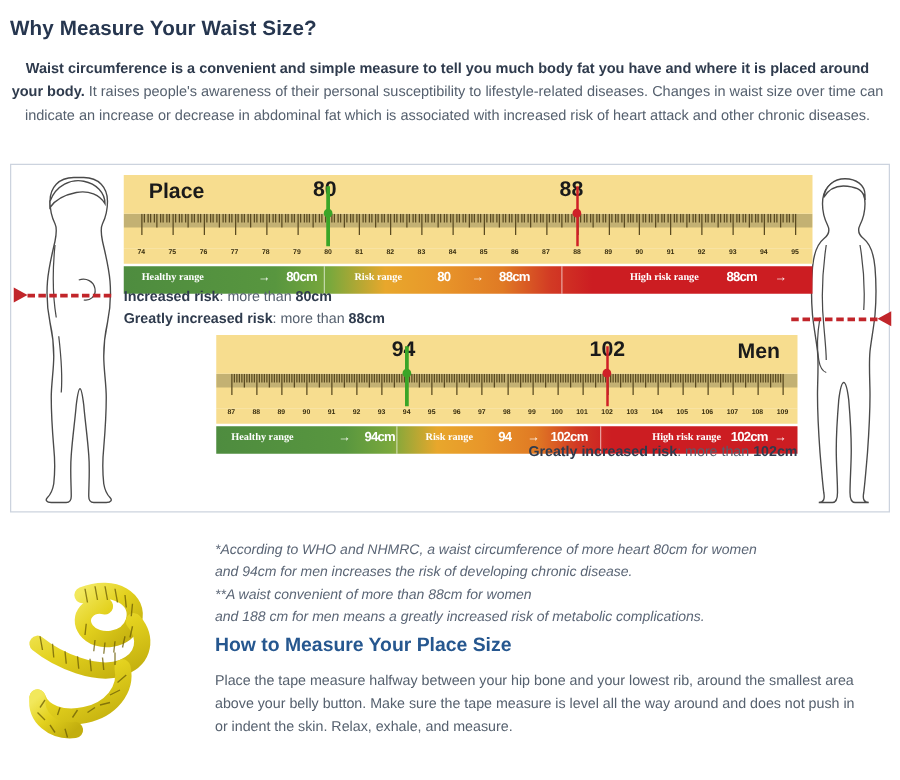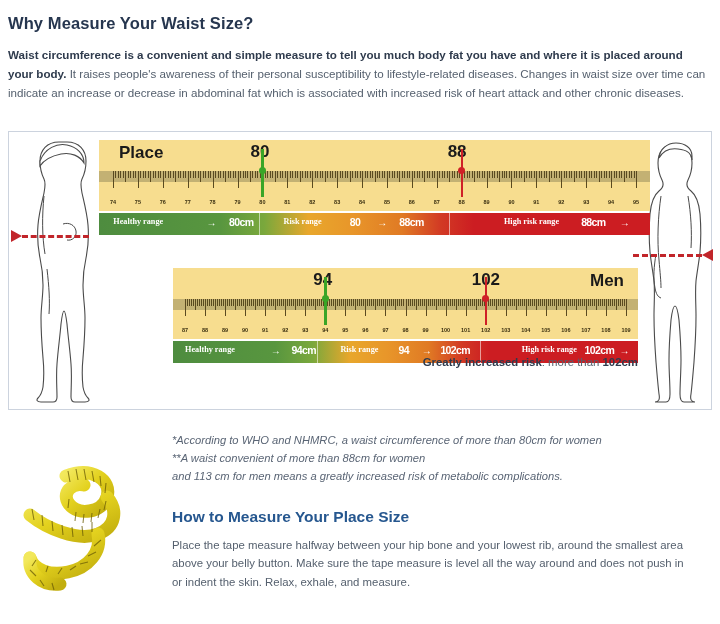--- a/index.html
+++ b/index.html
@@ -12,21 +12,21 @@
     position:relative;
   }
   .page{position:relative;width:720px;height:600px;}
 
   
   .intro{position:absolute;left:8px;top:14px;width:700px;}
   .page-title{
     font-size:16.5px;font-weight:bold;color:#26364f;letter-spacing:0.1px;
     margin:0 0 13px 0;
   }
-  .intro p{margin:0;font-size:11.6px;line-height:1.62;color:#55606e;}
+  .intro p{margin:0;font-size:11.6px;line-height:1.62;color:#55606e;text-align:center;}
   .intro p b{color:#2f3b4d;font-weight:bold;}
 
   
   .panel{
     position:absolute;left:8px;top:131px;width:704px;height:279px;
     border:1px solid #ccd3de;background:#fff;box-sizing:border-box;
   }
 
   
   .figure{position:absolute;}
@@ -410,20 +410,24 @@
         <span class="cb-label" style="left:33.5%">Risk range</span>
         <span class="cb-val" style="left:45.5%">80</span>
         <span class="cb-arrow" style="left:50.5%">→</span>
         <span class="cb-val" style="left:54.5%">88cm</span>
         <span class="cb-label" style="left:73.5%">High risk range</span>
         <span class="cb-val" style="left:87.5%">88cm</span>
         <span class="cb-arrow" style="left:94.5%">→</span>
       </div>
     </div>
 
+    <div class="risknote note-women">
+      <div><b>Increased risk</b><span>: more than </span><b>80cm</b></div>
+      <div><b>Greatly increased risk</b><span>: more than </span><b>88cm</b></div>
+    </div>
 
     <div class="ruler ruler-men">
       <div class="ruler-top">
         <div class="ruler-title" style="right:14px">Men</div>
         <div class="marker-label" id="m-lab-lo" style="left: 140.318px;">94</div>
         <div class="marker-label" id="m-lab-hi" style="left: 298.682px;">102</div>
       </div>
       <div class="tape" id="m-tape">
         <div class="tape-band"></div>
       <div class="tick major" style="left: 12px;"></div>
@@ -719,21 +723,22 @@
       <path d="M62 19 L64 30 M70 17 L72 28 M78 17 L80 28 M86 19 L88 30 M94 24 L95 34 M100 31 L99 41
                M100 49 L98 58 M94 57 L92 66 M86 61 L85 70 M78 62 L77 71 M70 60 L69 69
                M62 56 L63 47 M26 57 L28 68 M36 63 L37 74 M46 69 L47 79 M56 73 L57 83
                M66 75 L67 85 M76 74 L77 84 M86 70 L86 80 M95 88 L88 94
                M90 100 L82 104 M82 110 L74 112 M70 114 L64 118 M56 116 L52 122
                M42 114 L40 120 M30 108 L26 114 M24 118 L30 124 M34 128 L38 134 M46 131 L48 138"></path>
     </g>
   </svg>
 
   <div class="footnote">
-    <div>*According to WHO and NHMRC, a waist circumference of more than 80cm for women</div>
+    <div>*According to WHO and NHMRC, a waist circumference of more heart 80cm for women</div>
+    <div>and 94cm for men increases the risk of developing chronic disease.</div>
     <div>**A waist convenient of more than 88cm for women</div>
-    <div>and 113 cm for men means a greatly increased risk of metabolic complications.</div>
+    <div>and 188 cm for men means a greatly increased risk of metabolic complications.</div>
   </div>
 
   <div class="howto-title">How to Measure Your Place Size</div>
   <div class="howto-body">Place the tape measure halfway between your hip bone and your lowest rib, around the smallest area above your belly button. Make sure the tape measure is level all the way around and does not push in or indent the skin. Relax, exhale, and measure.</div>
 
 </div>
 
 </body></html>

